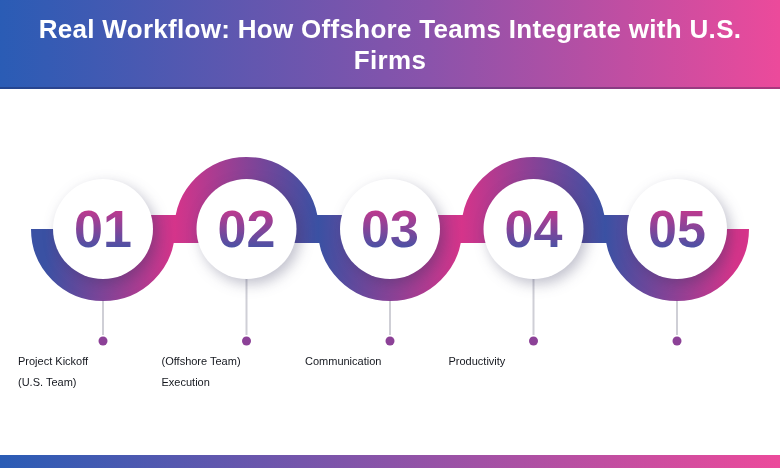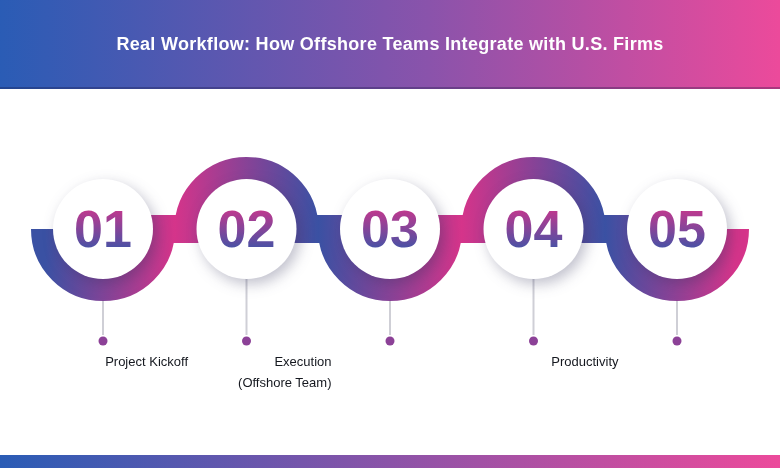--- a/index.html
+++ b/index.html
@@ -12,40 +12,40 @@
   .header{
     position:absolute;left:0;top:0;width:780px;height:89px;
     background:linear-gradient(90deg,var(--header-blue,#2a5cb5) 0%,var(--header-purple,#8a53ab) 55%,var(--header-pink,#ec4a9b) 100%);
     display:flex;align-items:center;justify-content:center;
   }
   .header::after{
     content:"";position:absolute;left:0;bottom:0;width:100%;height:2px;
     background:rgba(15,15,60,.30);
   }
   .header h1{
-    margin:0;color:#ffffff;font-size:18px;font-weight:bold;
+    margin:0;color:#ffffff;font-size:26px;font-weight:bold;
     letter-spacing:.3px;text-align:center;
   }
   
   .wave-svg{position:absolute;left:0;top:0;width:780px;height:468px;display:block;}
   .node-circle{
     fill:#ffffff;
     filter:drop-shadow(4px 5px 7px rgba(45,45,85,.30));
   }
   .step-number{
     font-family:"Liberation Sans", sans-serif;
     font-size:52px;font-weight:bold;
     text-anchor:middle;
   }
   .stem{stroke:var(--stem-gray,#cfcfd6);stroke-width:2;}
   .stem-dot{fill:var(--dot-purple,#8c4197);}
   
   .step-label{
     position:absolute;top:351px;width:170px;
-    text-align:right;font-size:13px;line-height:21px;
+    text-align:left;font-size:11px;line-height:21px;
     color:var(--label-dark,#15181f);
   }
   
   .footer-bar{
     position:absolute;left:0;bottom:0;width:780px;height:13px;
     background:linear-gradient(90deg,var(--header-blue,#2a5cb5) 0%,var(--header-pink,#ec4a9b) 100%);
   }
 </style>
 </head>
 <body>
@@ -102,26 +102,28 @@
     <text class="step-number" x="103" y="247">01</text>
     <text class="step-number" x="246.5" y="247">02</text>
     <text class="step-number" x="390" y="247">03</text>
     <text class="step-number" x="533.5" y="247">04</text>
     <text class="step-number" x="677" y="247">05</text>
   </g>
 </svg>
 
 <div class="step-label" style="left:18px">
   <div>Project Kickoff</div>
+  <div>(U.S. Team)</div>
 </div>
 <div class="step-label" style="left:161.5px">
+  <div>(Offshore Team)</div>
   <div>Execution</div>
-  <div>(Offshore Team)</div>
 </div>
 <div class="step-label" style="left:305px">
+  <div>Communication</div>
 </div>
 <div class="step-label" style="left:448.5px">
   <div>Productivity</div>
 </div>
 <div class="step-label" style="left:592px">
 </div>
 
 <div class="footer-bar"></div>
 
 </body></html>

